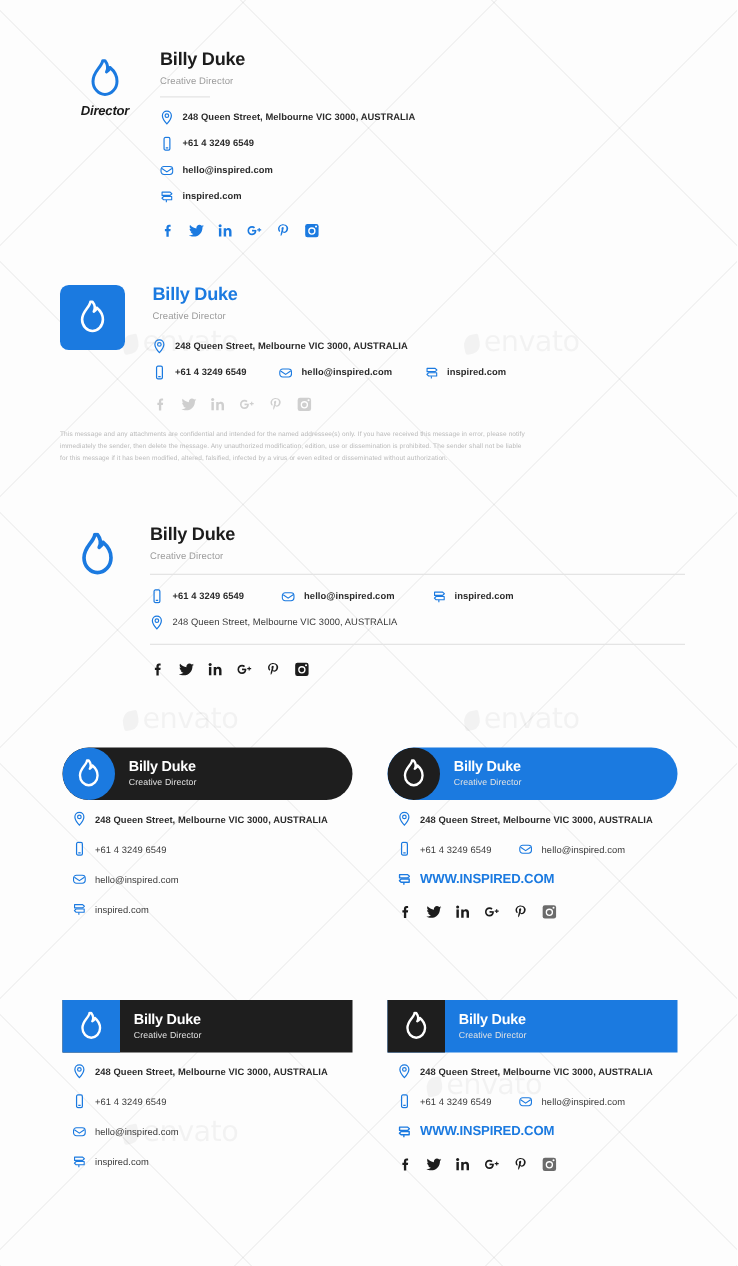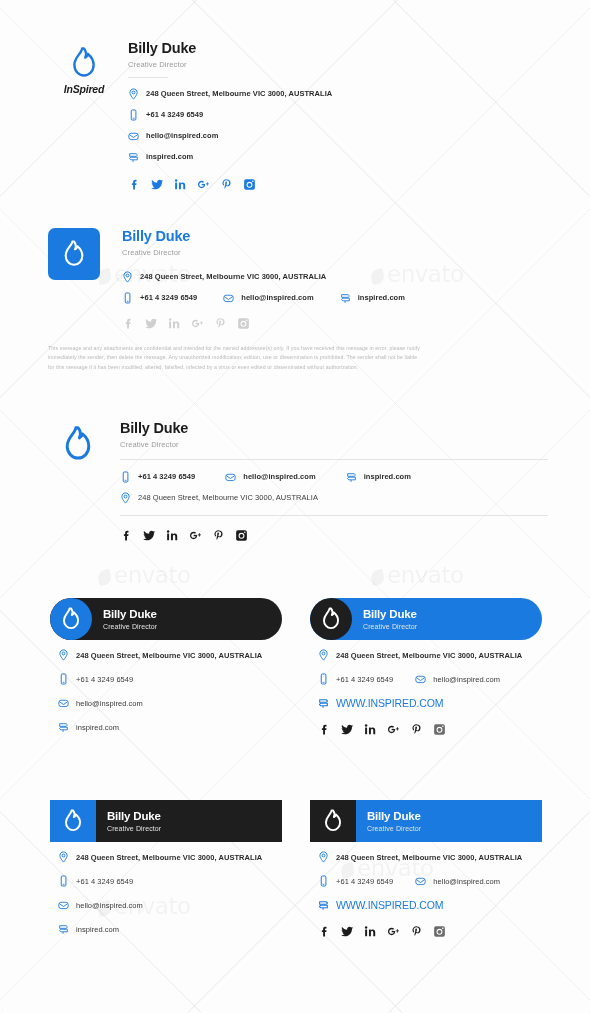--- a/index.html
+++ b/index.html
@@ -75,21 +75,21 @@
     margin-top: 9px;
   }
   .rowgrp { display: flex; align-items: center; gap: 7px; }
   .txt {
     font-size: 7.5px;
     color: #2b2b2b;
     letter-spacing: 0.05px;
     white-space: nowrap;
   }
   .txt.bold { font-weight: bold; }
-  .txt.blue { color: #1b7ae0; font-weight: normal; }
+  .txt.blue { color: #1b7ae0; font-weight: bold; }
   .txt.light { font-weight: normal; color: #3a3a3a; }
 
   .ico { width: 11px; height: 12px; flex: 0 0 11px; display: block; }
   .ico svg { display: block; width: 11px; height: 12px; }
 
   .hr { height: 1px; background: #e4e4e4; }
 
   
   .social { display: flex; align-items: center; gap: 10px; }
   .social .s { width: 13px; height: 13px; display: block; }
@@ -159,21 +159,21 @@
 
   <div class="sig" style="left:48px; top:40px; width:500px;">
     <div style="display:flex; align-items:flex-start;">
       <div style="width:72px; padding-top:7px;">
         <div class="flameplain" style="display:flex; justify-content:center;">
           <svg width="30" height="32" viewBox="0 0 30 32">
               <path d="M15 1.5c3.2 4.1 2.1 7.3 1.2 9.1 1.1-.6 2.3-1.9 2.8-3.6 3.6 3 5.6 6.6 5.6 10.9 0 6-4.5 10.6-9.6 10.6S5.4 23.9 5.4 17.9c0-6.2 4.3-9.4 6.4-13.1.9-1.6 1.3-2.6 1.3-3.3z" fill="none" stroke="#1b7ae0" stroke-width="2.4" stroke-linejoin="round"></path>
               <path d="M15 28.1c-2.6 0-4.7-2.3-4.7-5.2 0-3 2.1-4.6 3.2-6.5.4-.8.7-1.4.7-1.9 1.6 2.1 1.1 3.7.6 4.6.6-.3 1.2-1 1.5-1.9 1.8 1.5 2.8 3.3 2.8 5.5 0 3-2.1 5.4-4.1 5.4z" fill="#1b7ae0" opacity="0"></path>
             </svg>
         </div>
-        <div class="logoword">InSpired</div>
+        <div class="logoword">Director</div>
       </div>
 
       <div style="flex:1; padding-left:8px;">
         <div class="name">Billy Duke</div>
         <div class="role">Creative Director</div>
         <div class="hr" style="width:40px; margin-top:8px;"></div>
 
         <div class="row" style="margin-top:10px;">
           <span class="ico">
               <svg viewBox="0 0 14 16">

